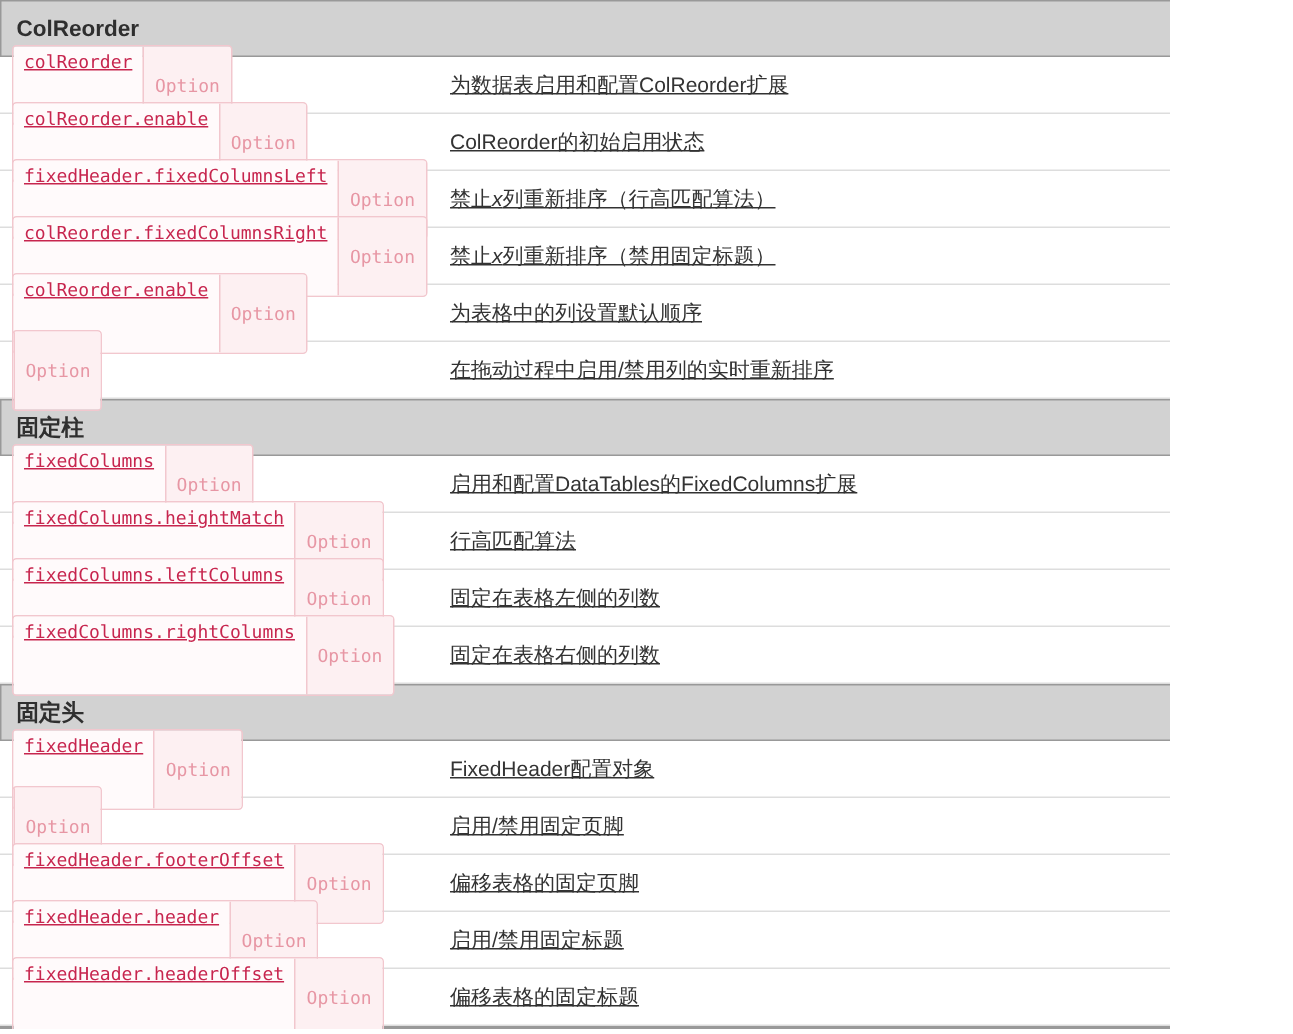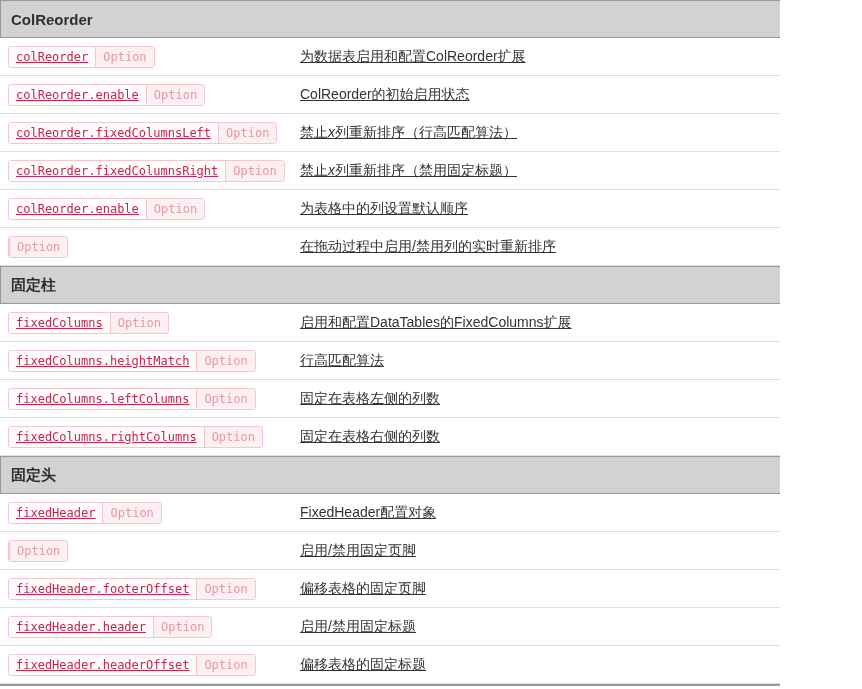--- a/index.html
+++ b/index.html
@@ -55,21 +55,21 @@
     display: inline-block;
     padding: 4px 7px;
     background: var(--link-bg, #fffafb);
     color: var(--link-color, #c7254e);
     text-decoration: underline;
     cursor: pointer;
     white-space: nowrap;
   }
   .badge .type-label {
     display: inline-block;
-    padding: 4px 7px;
+    padding: 20px 7px;
     background: var(--type-bg, #fdf0f2);
     color: var(--type-color, #e796a4);
     border-left: 1px solid var(--badge-border, #f2c7ce);
     white-space: nowrap;
   }
   .desc-cell {
     font-size: 14px;
     color: var(--text-color, #3a3a3a);
     white-space: nowrap;
     text-decoration: underline;
@@ -102,21 +102,21 @@
         <span class="badge">
           <a class="code-link">colReorder.enable</a>
           <span class="type-label">Option</span>
         </span>
       </div>
       <div class="desc-cell"><span>ColReorder的初始启用状态</span></div>
     </div>
     <div class="opt-row">
       <div class="code-cell">
         <span class="badge">
-          <a class="code-link">colReorder.fixedColumnsLeft</a>
+          <a class="code-link">fixedHeader.fixedColumnsLeft</a>
           <span class="type-label">Option</span>
         </span>
       </div>
       <div class="desc-cell"><span>禁止</span><em>x</em><span>列重新排序（行高匹配算法）</span></div>
     </div>
     <div class="opt-row">
       <div class="code-cell">
         <span class="badge">
           <a class="code-link">colReorder.fixedColumnsRight</a>
           <span class="type-label">Option</span>

